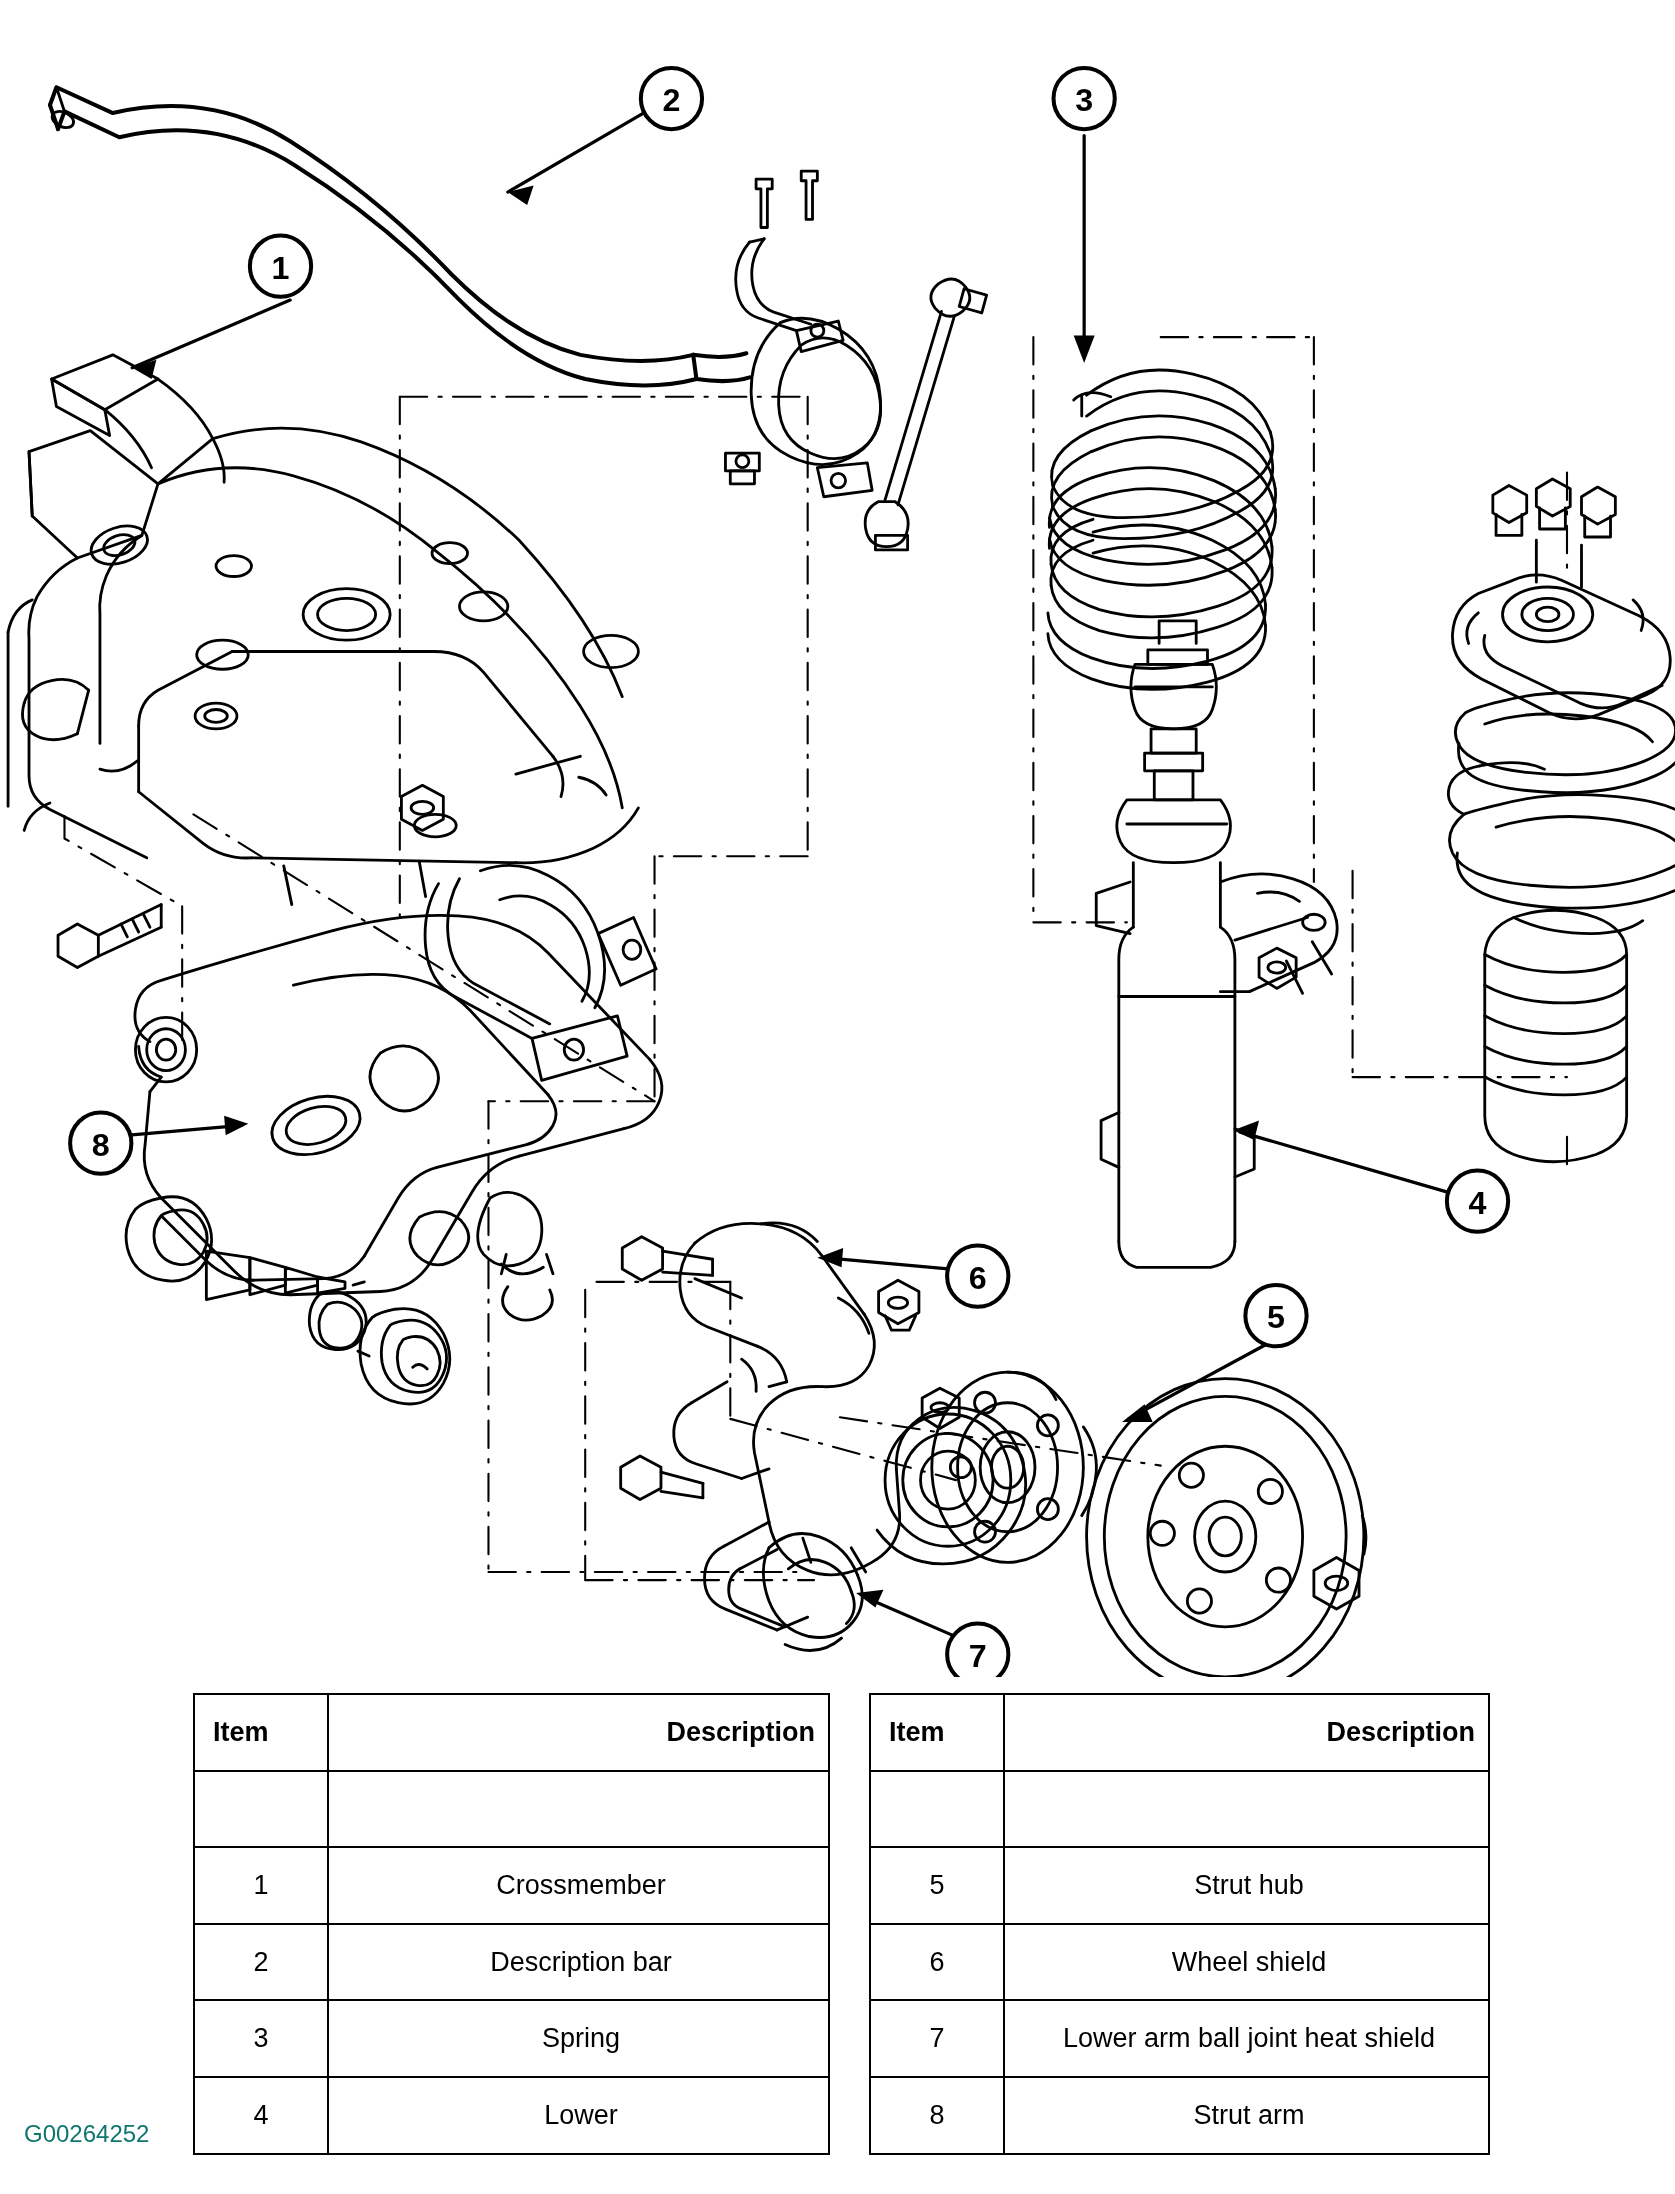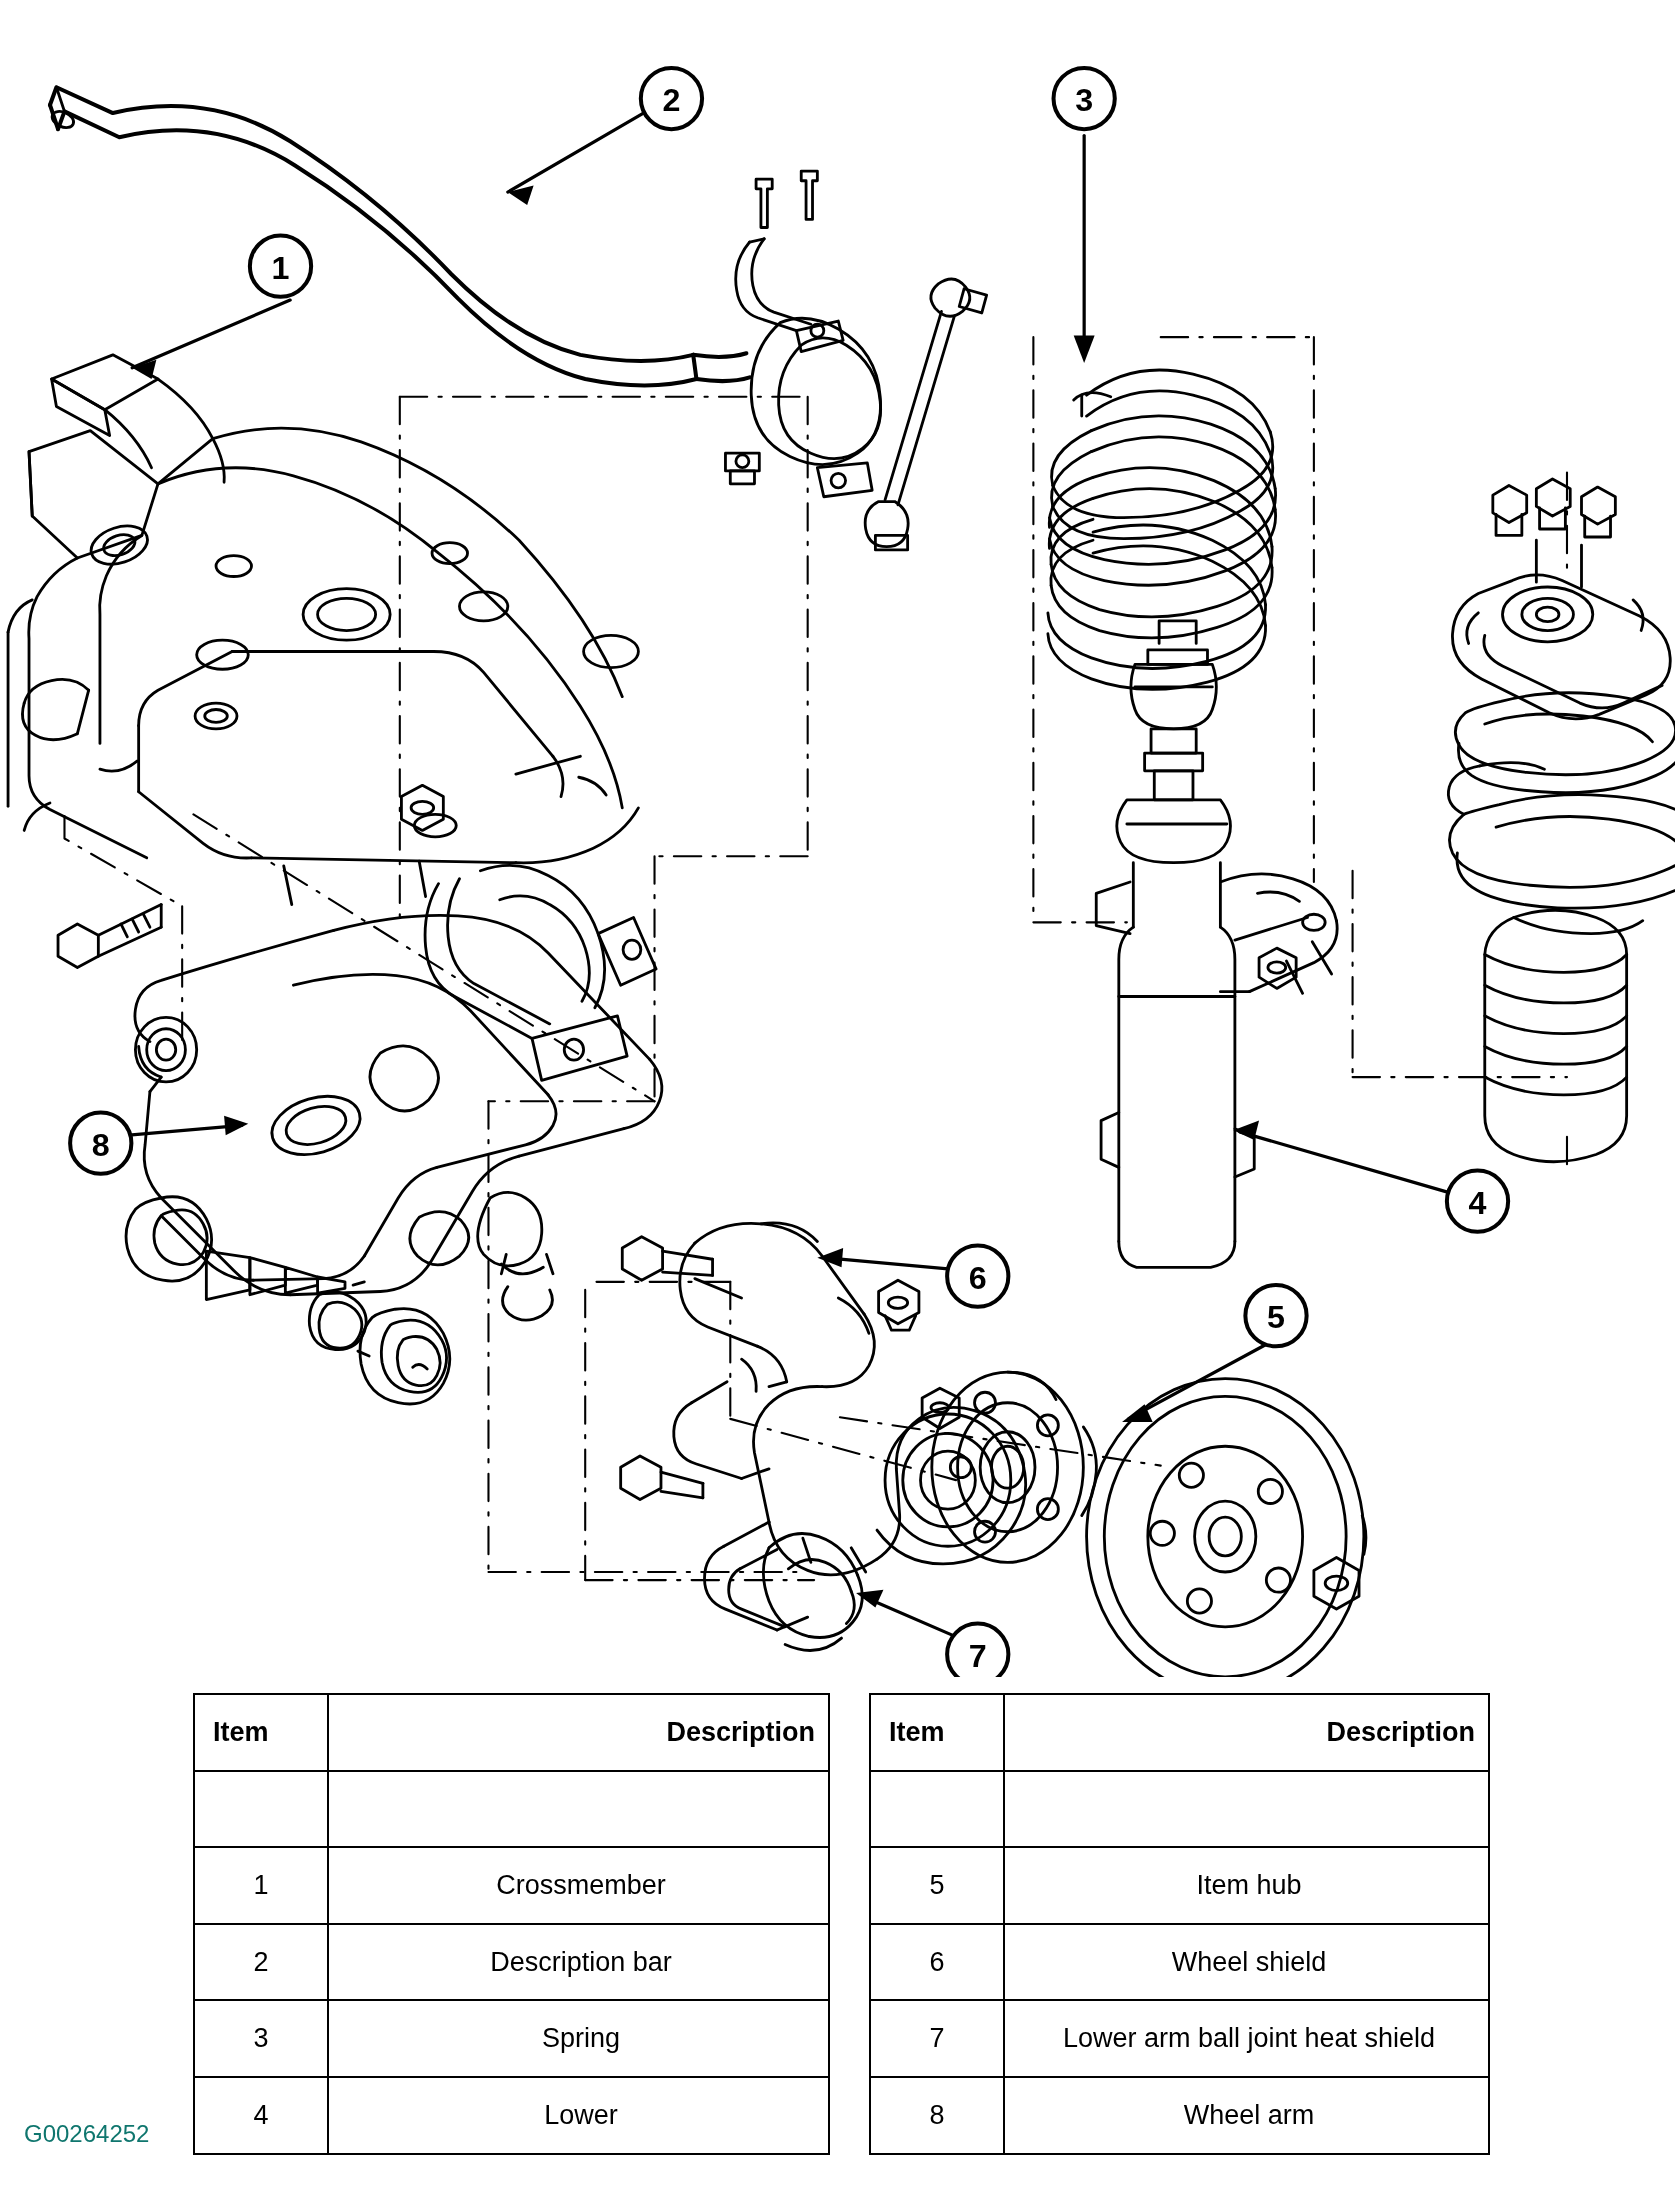--- a/index.html
+++ b/index.html
@@ -601,33 +601,33 @@
         <th>Description</th>
       </tr>
     </thead>
     <tbody>
       <tr class="spacer-row">
         <td class="item-col"></td>
         <td></td>
       </tr>
       <tr>
         <td class="item-col">5</td>
-        <td class="desc-col">Item hub</td>
+        <td class="desc-col">Strut hub</td>
       </tr>
       <tr>
         <td class="item-col">6</td>
         <td class="desc-col">Wheel shield</td>
       </tr>
       <tr>
         <td class="item-col">7</td>
         <td class="desc-col">Lower arm ball joint heat shield</td>
       </tr>
       <tr>
         <td class="item-col">8</td>
-        <td class="desc-col">Wheel arm</td>
+        <td class="desc-col">Strut arm</td>
       </tr>
     </tbody>
   </table>
 
 </div>
 
 <div id="figure-code">G00264252</div>
 
 
 </body></html>

